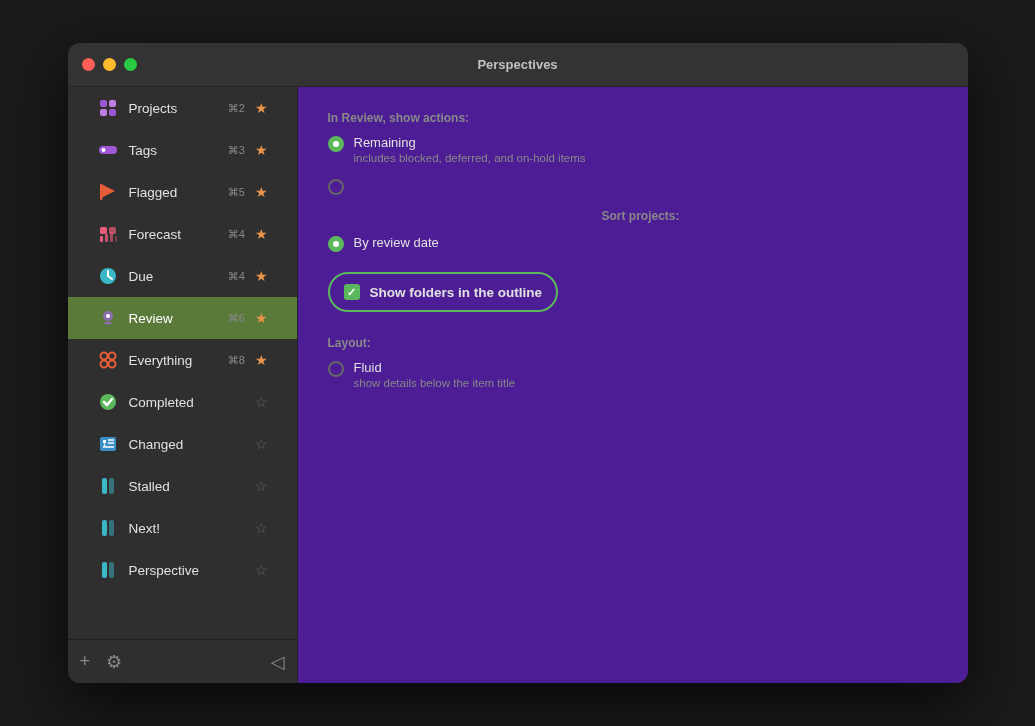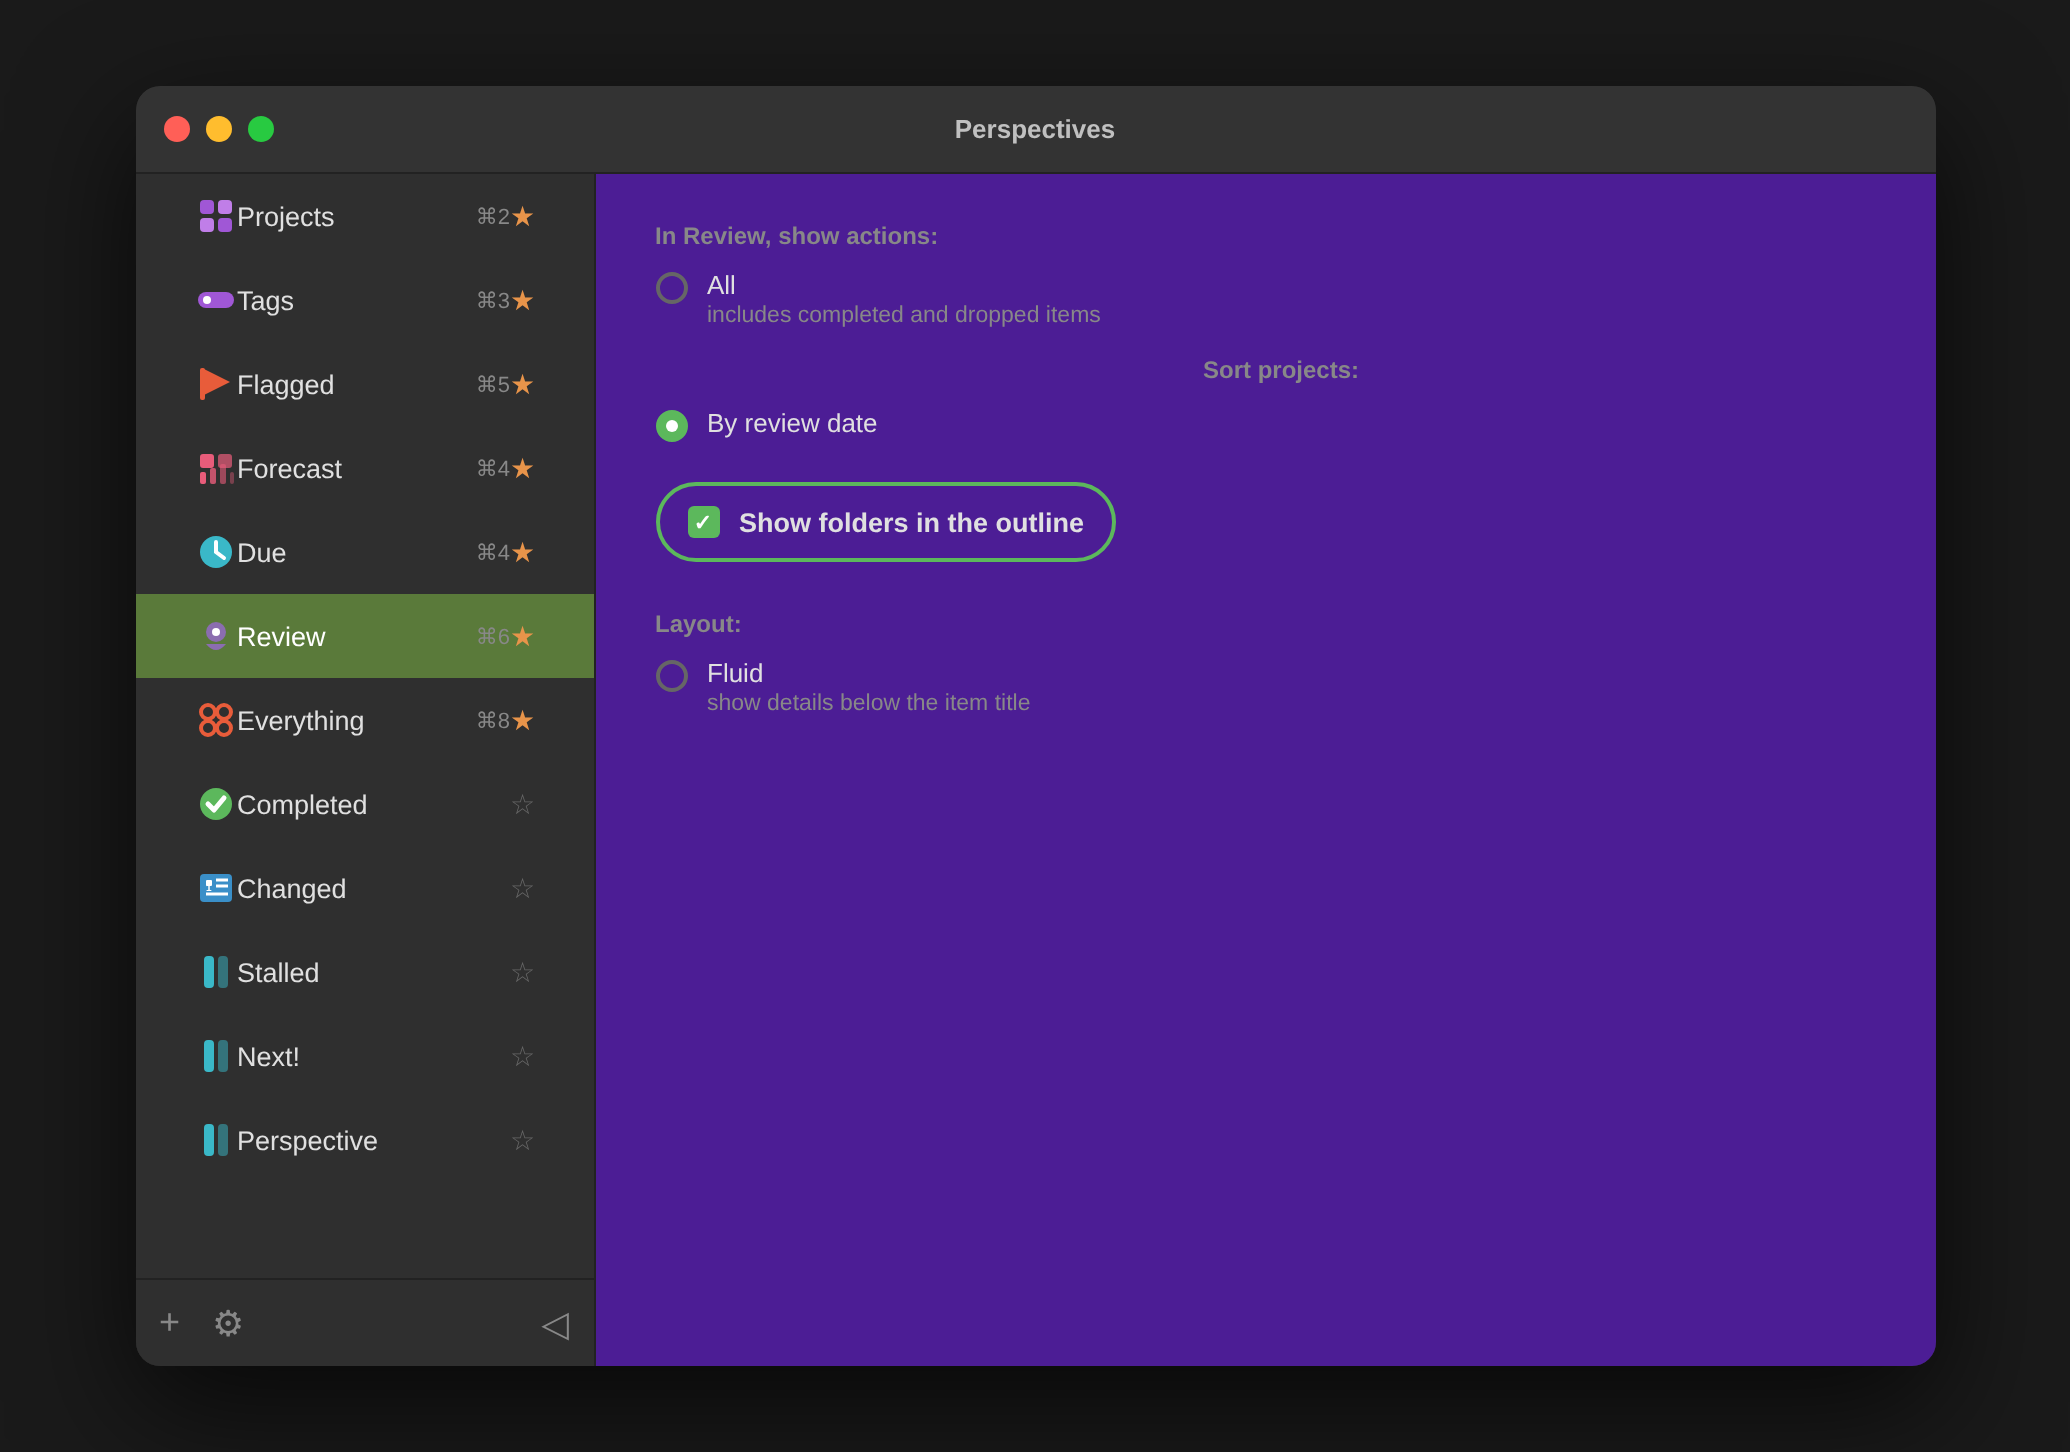--- a/index.html
+++ b/index.html
@@ -62,20 +62,21 @@
       display: flex;
       flex-direction: column;
       overflow-y: auto;
     }
     .sidebar-item {
       display: flex;
       align-items: center;
       height: 42px;
       padding: 0 29px;
       cursor: pointer;
+      gap: 10px;
     }
     .sidebar-item.active {
       background: #5a7a3a;
     }
     .sidebar-icon {
       width: 22px;
       height: 22px;
       display: flex;
       align-items: center;
       justify-content: center;
@@ -385,28 +386,31 @@
         <span style="flex:1"></span>
         <span class="footer-btn">◁</span>
       </div>
     </div>
 
     <div class="detail-pane">
 
       <div class="section-label">In Review, show actions:</div>
 
       
+      <div class="radio-option">
+        <div class="radio-circle selected"></div>
+        <div class="radio-text-group">
+          <span class="radio-label">Remaining</span>
+          <span class="radio-sublabel">includes blocked, deferred, and on-hold items</span>
+        </div>
+      </div>
 
       
       <div class="radio-option">
         <div class="radio-circle"></div>
-        <div class="radio-text-group">
-          <span class="radio-label">All</span>
-          <span class="radio-sublabel">includes completed and dropped items</span>
-        </div>
       </div>
 
       
       <div class="section-label divider-section">Sort projects:</div>
 
       
       <div class="radio-option">
         <div class="radio-circle selected"></div>
         <div class="radio-text-group">
           <span class="radio-label">By review date</span>

